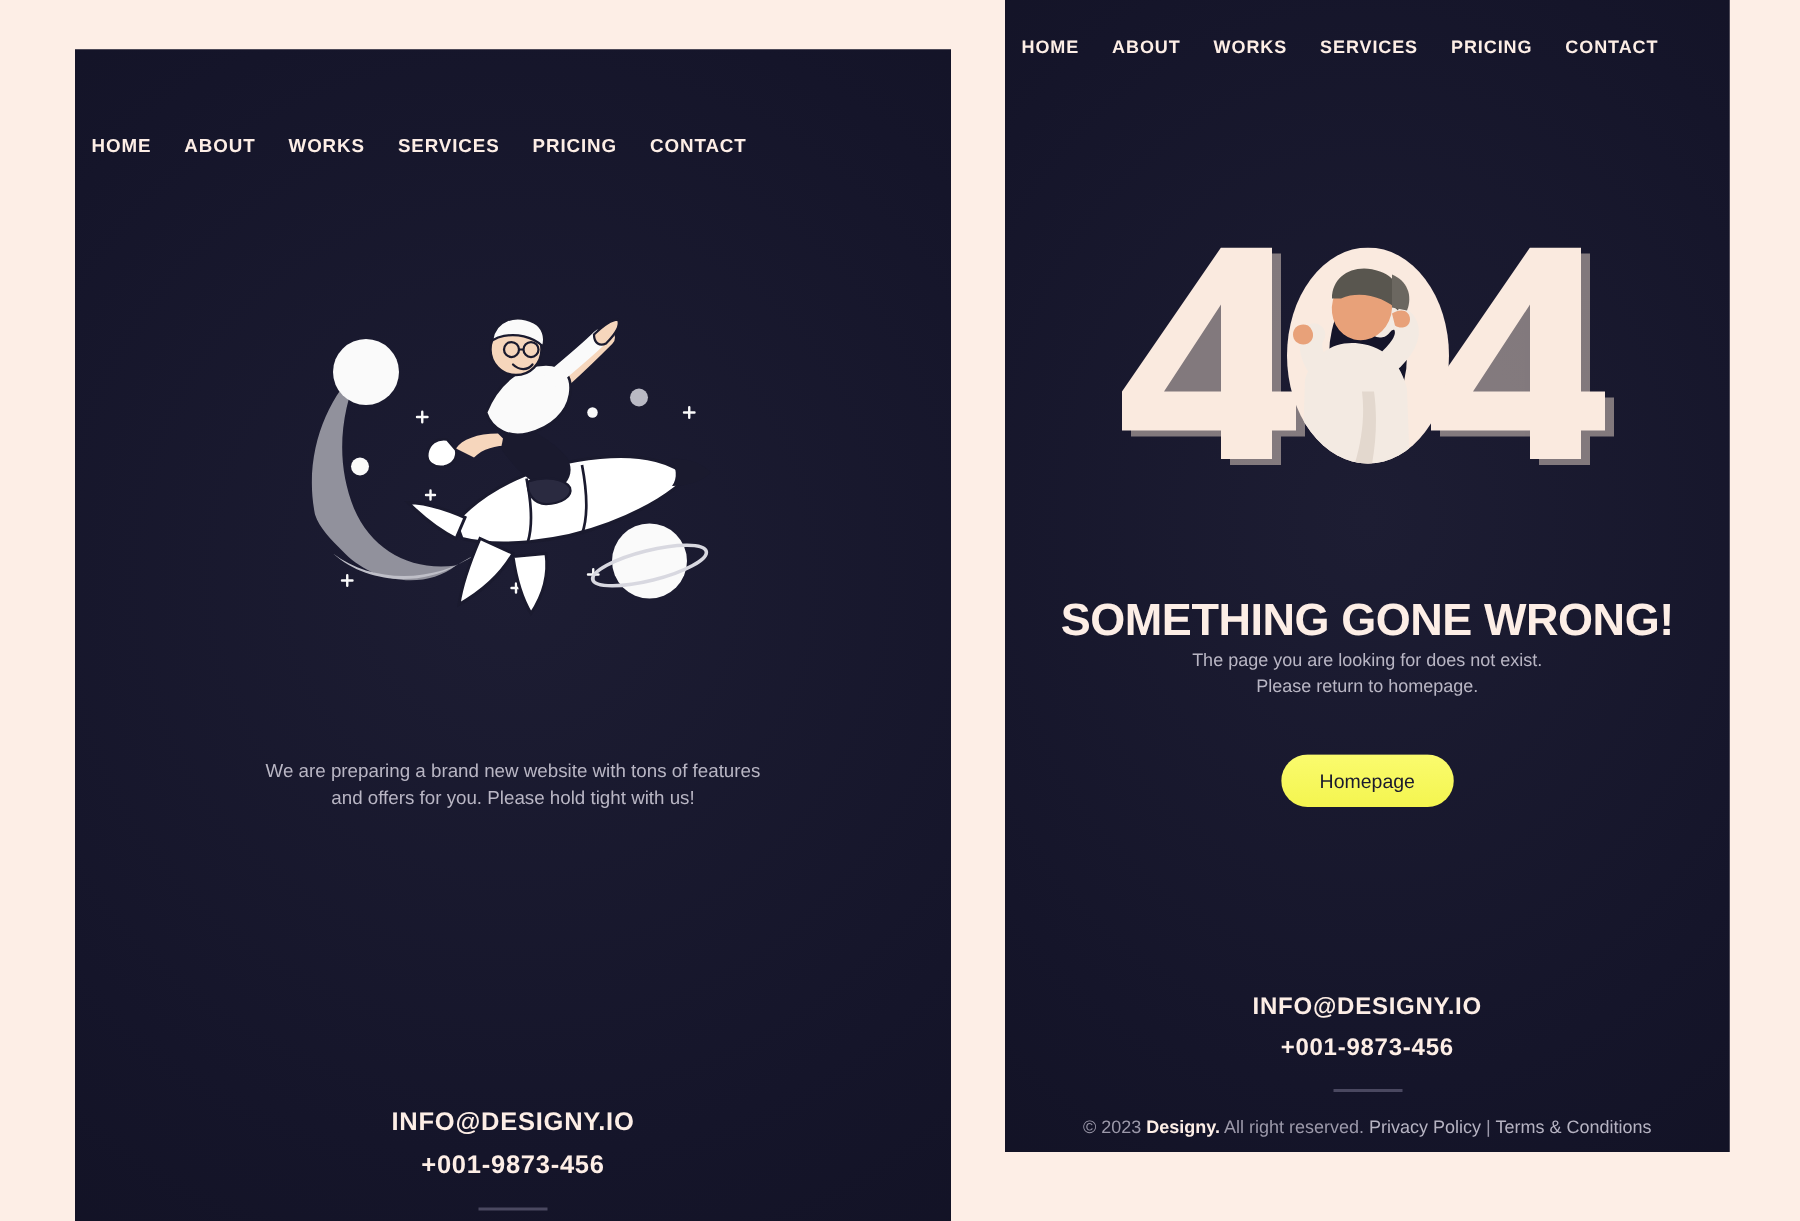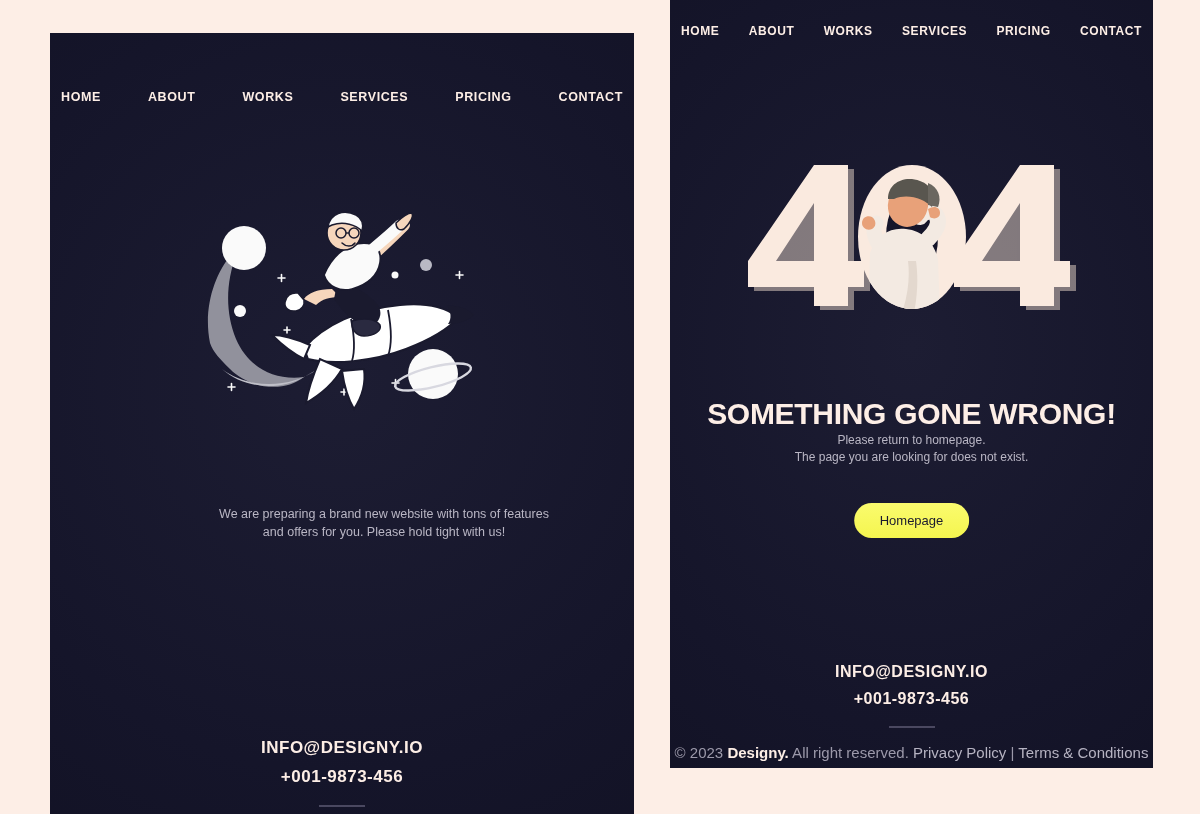--- a/index.html
+++ b/index.html
@@ -34,21 +34,21 @@
     width: 483px;
     height: 768px;
   }
 
   
   .nav {
     position: absolute;
     left: 0;
     width: 100%;
     display: flex;
-    justify-content: space-between;
+    justify-content: flex-start;
     gap: 0px;
   }
   #panel-left .nav { top: 57px; }
   #panel-right .nav { top: 24px; }
 
   .nav-item {
     color: #FDEEE6;
     font-size: 12.5px;
     font-weight: bold;
     letter-spacing: 0.6px;
@@ -90,21 +90,21 @@
 
   .subtext {
     position: absolute;
     left: 0;
     width: 100%;
     text-align: center;
     color: #B9B6C4;
     font-size: 12.5px;
     line-height: 1.45;
   }
-  #subtext-left { top: 472px; padding-left: 42px; }
+  #subtext-left { top: 472px; }
   #subtext-right { top: 432px; font-size: 12px; }
 
   
   #homepage-button {
     position: absolute;
     left: 50%;
     transform: translateX(-50%);
     top: 503px;
     background: #F9F871;
     background-image: linear-gradient(#FAFB6E, #F4F54F);
@@ -140,21 +140,21 @@
   .footer-divider {
     width: 46px;
     height: 2px;
     background: #4A4860;
     margin: 18px auto 16px auto;
     border: none;
   }
 
   .footer-copy {
     color: #9C99AA;
-    font-size: 15px;
+    font-size: 12px;
   }
   .footer-copy b { color: #FDEEE6; font-weight: bold; }
   .footer-copy .lnk { color: #B6B3C2; cursor: pointer; }
 
   
   #graphic-404 {
     position: absolute;
     left: 0;
     top: 165px;
     width: 100%;
@@ -309,22 +309,22 @@
         <path d="M186 44 C192 40 198 42 198 48 C198 53 192 55 188 52Z" fill="#E8A179"></path>
 
         <path d="M166 96 C168 112 166 130 160 148 L172 148 C176 128 176 110 174 96 Z" fill="#E3D8CE"></path>
       </g>
     </svg>
   </div>
 
   <h1 id="headline-right" class="headline">SOMETHING GONE WRONG!</h1>
 
   <div id="subtext-right" class="subtext">
+    <div>The page you are looking for does not exist.</div>
     <div>Please return to homepage.</div>
-    <div>The page you are looking for does not exist.</div>
   </div>
 
   <button id="homepage-button">Homepage</button>
 
   <div id="footer-right" class="footer">
     <div class="footer-contact">INFO@DESIGNY.IO</div>
     <div class="footer-contact">+001-9873-456</div>
     <hr class="footer-divider">
     <div class="footer-copy">
       <span>© 2023 </span><b>Designy.</b><span> All right reserved. </span><span class="lnk">Privacy Policy</span><span> | </span><span class="lnk">Terms &amp; Conditions</span>

